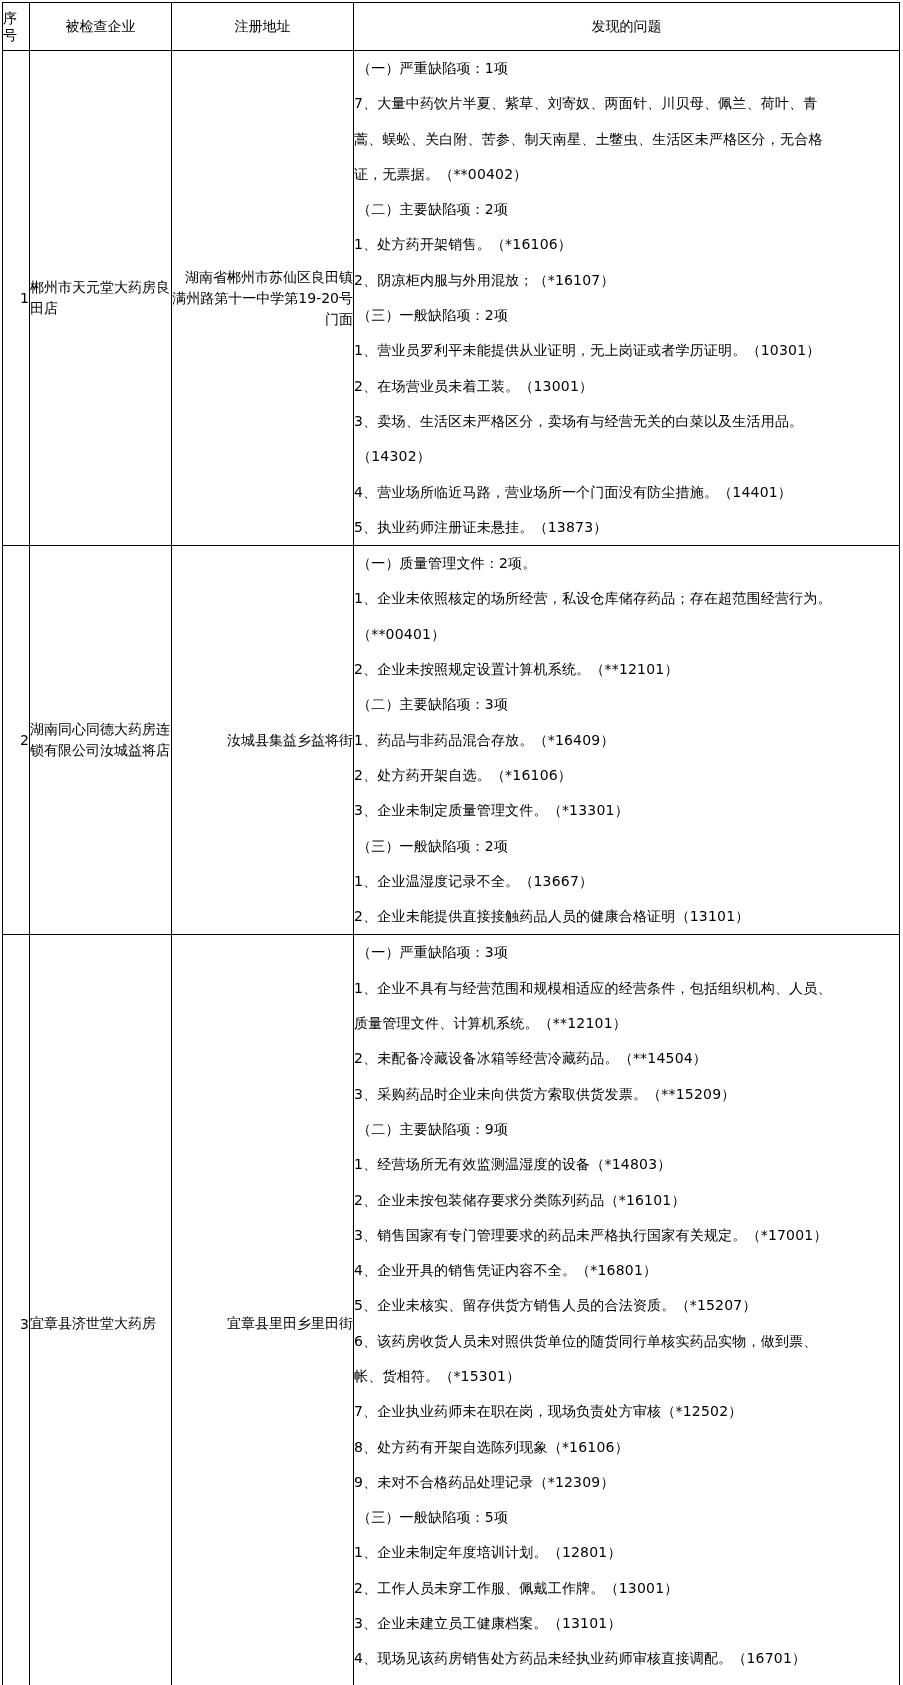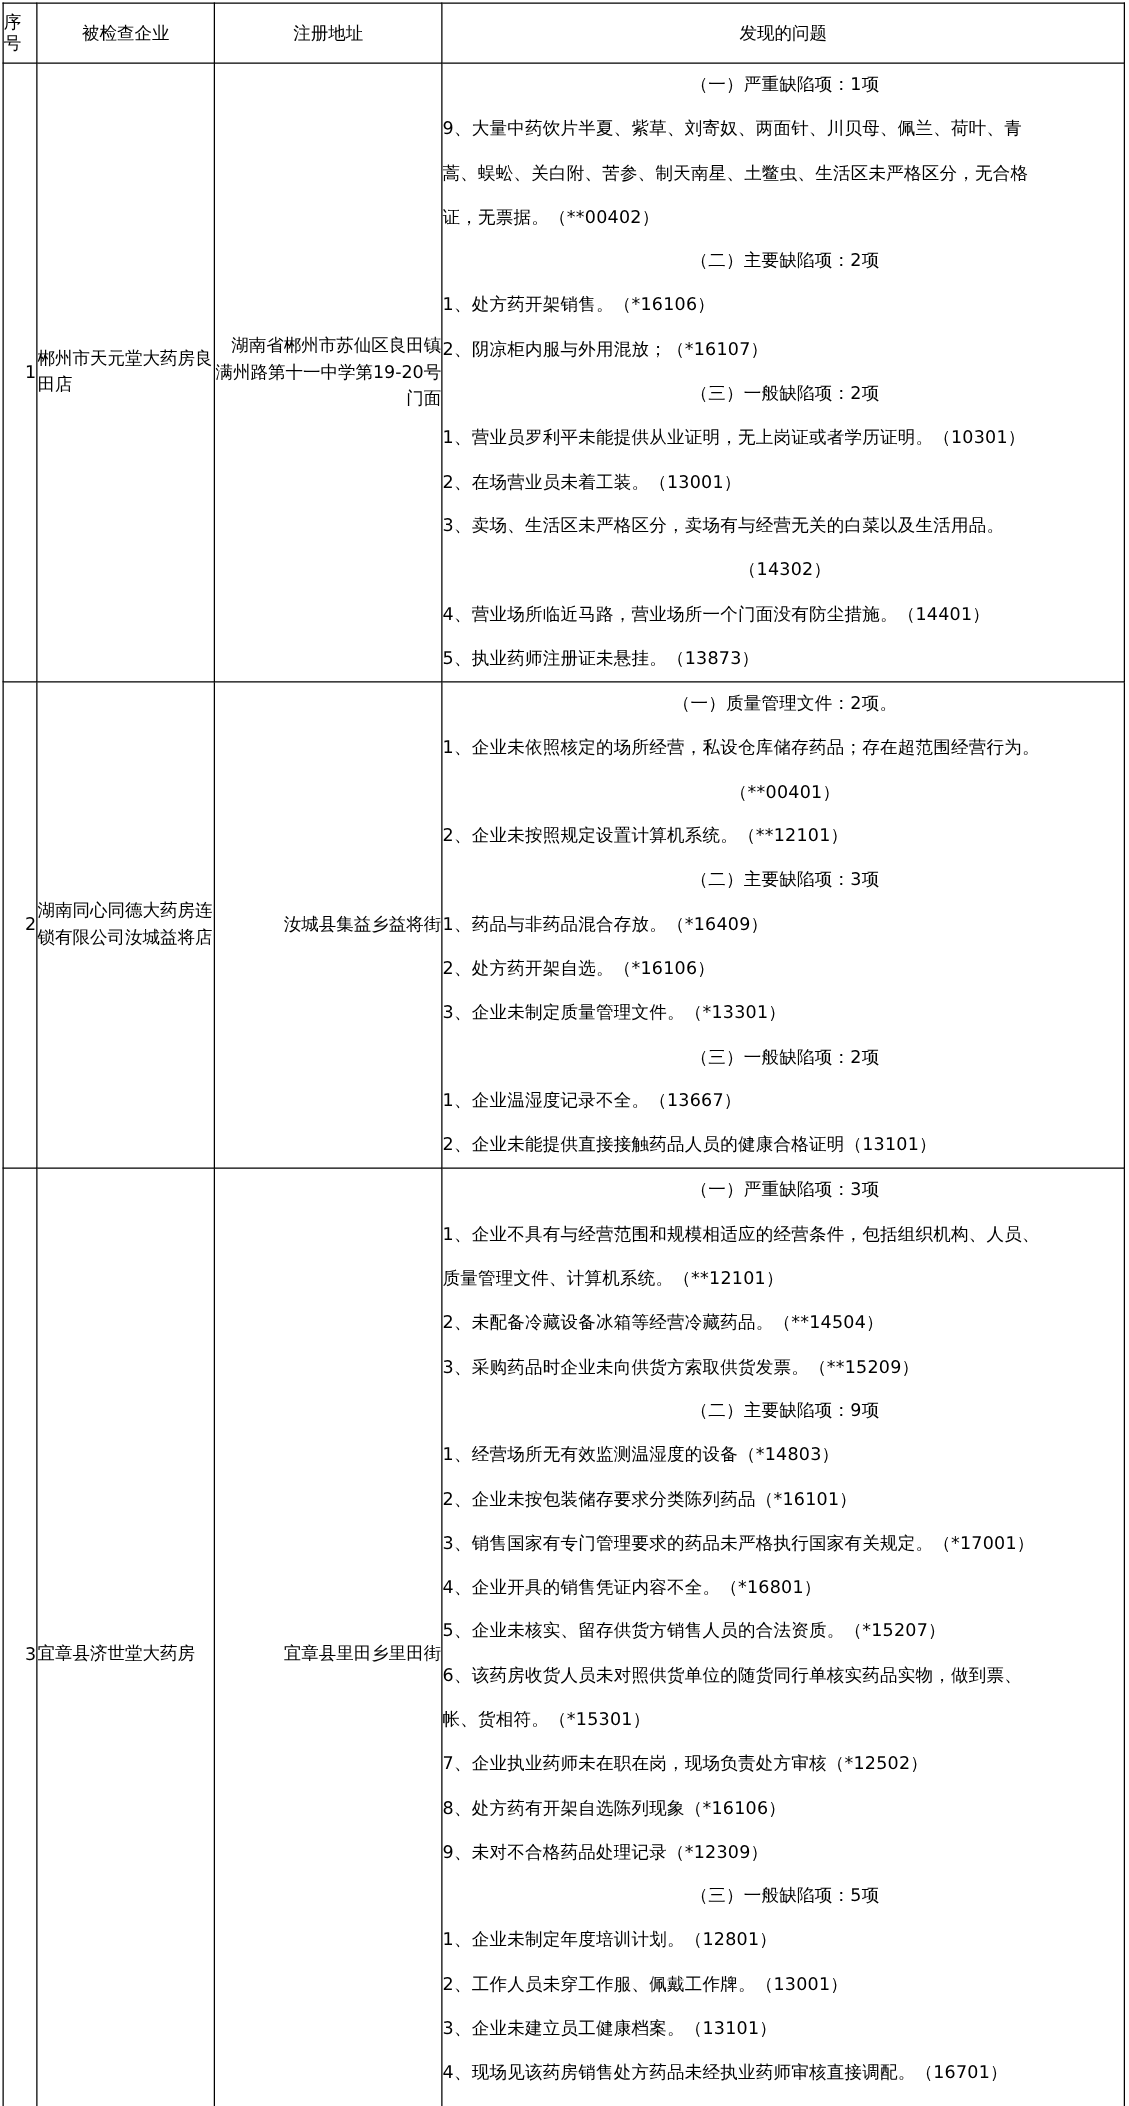--- a/index.html
+++ b/index.html
@@ -10,21 +10,21 @@
   col.c-ent { width: 142px; }
   col.c-addr { width: 182px; }
   col.c-find { width: 546px; }
   thead th { height: 47px; vertical-align: middle; font-size: 14px; }
   th.h-no { font-size: 14px; line-height: 17px; text-align: left; padding-left: 2px; }
   td.no { text-align: right; vertical-align: middle; padding-right: 2px; }
   td.ent { vertical-align: middle; padding-left: 2px; line-height: 21px; }
   td.addr { vertical-align: middle; text-align: right; line-height: 21px; }
   td.find { vertical-align: top; padding: 4px 2px 4px 2px; }
   .line { line-height: 35.3px; height: 35.3px; white-space: nowrap; overflow: hidden; font-size: 14px; letter-spacing: 0.2px; }
-  .line.sec { padding-left: 3px; text-align: center; }
+  .line.sec { padding-left: 3px; }
 </style>
 </head>
 <body>
 
 <table class="report">
   <colgroup>
     <col class="c-no">
       <col class="c-ent">
       <col class="c-addr">
       <col class="c-find">
@@ -38,21 +38,21 @@
     </tr>
   </thead>
   <tbody id="tbody">
 
     <tr style="height:487px">
       <td class="no">1</td>
       <td class="ent">郴州市天元堂大药房良田店</td>
       <td class="addr">湖南省郴州市苏仙区良田镇满州路第十一中学第19-20号门面</td>
       <td class="find">
           <div class="line sec">（一）严重缺陷项：1项</div>
-          <div class="line">9、大量中药饮片半夏、紫草、刘寄奴、两面针、川贝母、佩兰、荷叶、青</div>
+          <div class="line">7、大量中药饮片半夏、紫草、刘寄奴、两面针、川贝母、佩兰、荷叶、青</div>
           <div class="line">蒿、蜈蚣、关白附、苦参、制天南星、土鳖虫、生活区未严格区分，无合格</div>
           <div class="line">证，无票据。（**00402）</div>
           <div class="line sec">（二）主要缺陷项：2项</div>
           <div class="line">1、处方药开架销售。（*16106）</div>
           <div class="line">2、阴凉柜内服与外用混放；（*16107）</div>
           <div class="line sec">（三）一般缺陷项：2项</div>
           <div class="line">1、营业员罗利平未能提供从业证明，无上岗证或者学历证明。（10301）</div>
           <div class="line">2、在场营业员未着工装。（13001）</div>
           <div class="line">3、卖场、生活区未严格区分，卖场有与经营无关的白菜以及生活用品。</div>
           <div class="line sec">（14302）</div>

